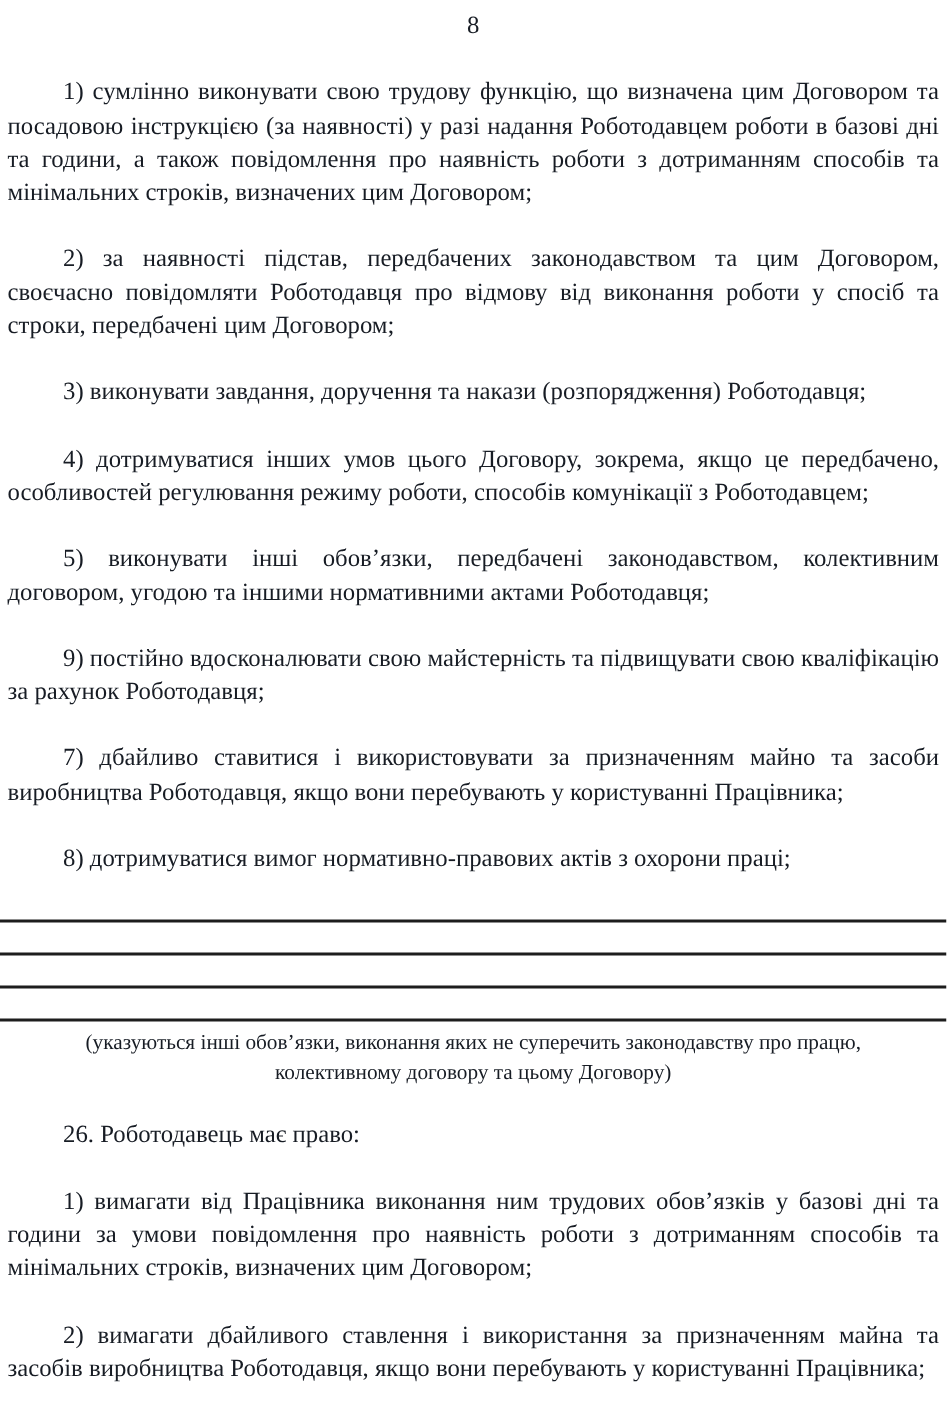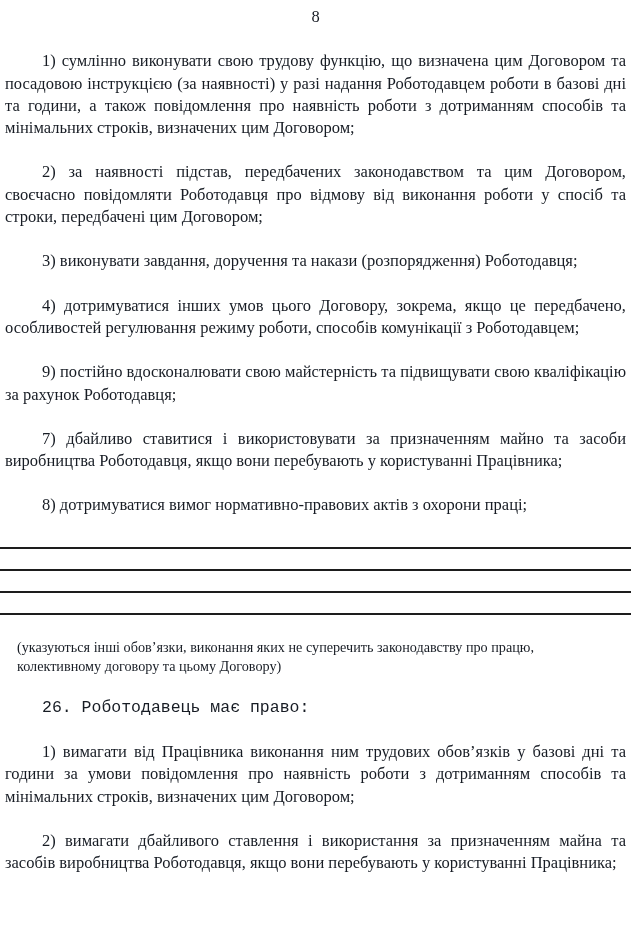--- a/index.html
+++ b/index.html
@@ -28,47 +28,47 @@
     margin: 0 0 14px 0;
   }
   p.para {
     margin: 22px 0 0 0;
     text-indent: 37px;
     text-align: justify;
   }
   p.section-heading {
     margin-top: 20px;
     text-align: left;
-    font-family: Liberation Mono, monospace;
   }
   .fill-lines {
     margin: 10px -5px 0 -5px; 
   }
   .fill-line {
     height: 20px;
     border-bottom: 2px solid #1d1d1d;
   }
   .caption {
-    margin: 23px 12px 0 12px;
+    margin: 5px 12px 0 12px;
     font-size: 14.2px;
     line-height: 19.5px;
-    text-align: left;
+    text-align: center;
   }
 </style>
 </head>
 <body>
 
 <div class="page">
 
   <div class="page-number">8</div>
 
   <p class="para">1) сумлінно виконувати свою трудову функцію, що визначена цим Договором та посадовою інструкцією (за наявності) у разі надання Роботодавцем роботи в базові дні та години, а також повідомлення про наявність роботи з дотриманням способів та мінімальних строків, визначених цим Договором;</p>
   <p class="para">2) за наявності підстав, передбачених законодавством та цим Договором, своєчасно повідомляти Роботодавця про відмову від виконання роботи у спосіб та строки, передбачені цим Договором;</p>
   <p class="para">3) виконувати завдання, доручення та накази (розпорядження) Роботодавця;</p>
   <p class="para">4) дотримуватися інших умов цього Договору, зокрема, якщо це передбачено, особливостей регулювання режиму роботи, способів комунікації з Роботодавцем;</p>
+  <p class="para">5) виконувати інші обов’язки, передбачені законодавством, колективним договором, угодою та іншими нормативними актами Роботодавця;</p>
   <p class="para">9) постійно вдосконалювати свою майстерність та підвищувати свою кваліфікацію за рахунок Роботодавця;</p>
   <p class="para">7) дбайливо ставитися і використовувати за призначенням майно та засоби виробництва Роботодавця, якщо вони перебувають у користуванні Працівника;</p>
   <p class="para">8) дотримуватися вимог нормативно-правових актів з охорони праці;</p>
 
   <div class="fill-lines">
     <div class="fill-line"></div>
     <div class="fill-line"></div>
     <div class="fill-line"></div>
     <div class="fill-line"></div>
   </div>

